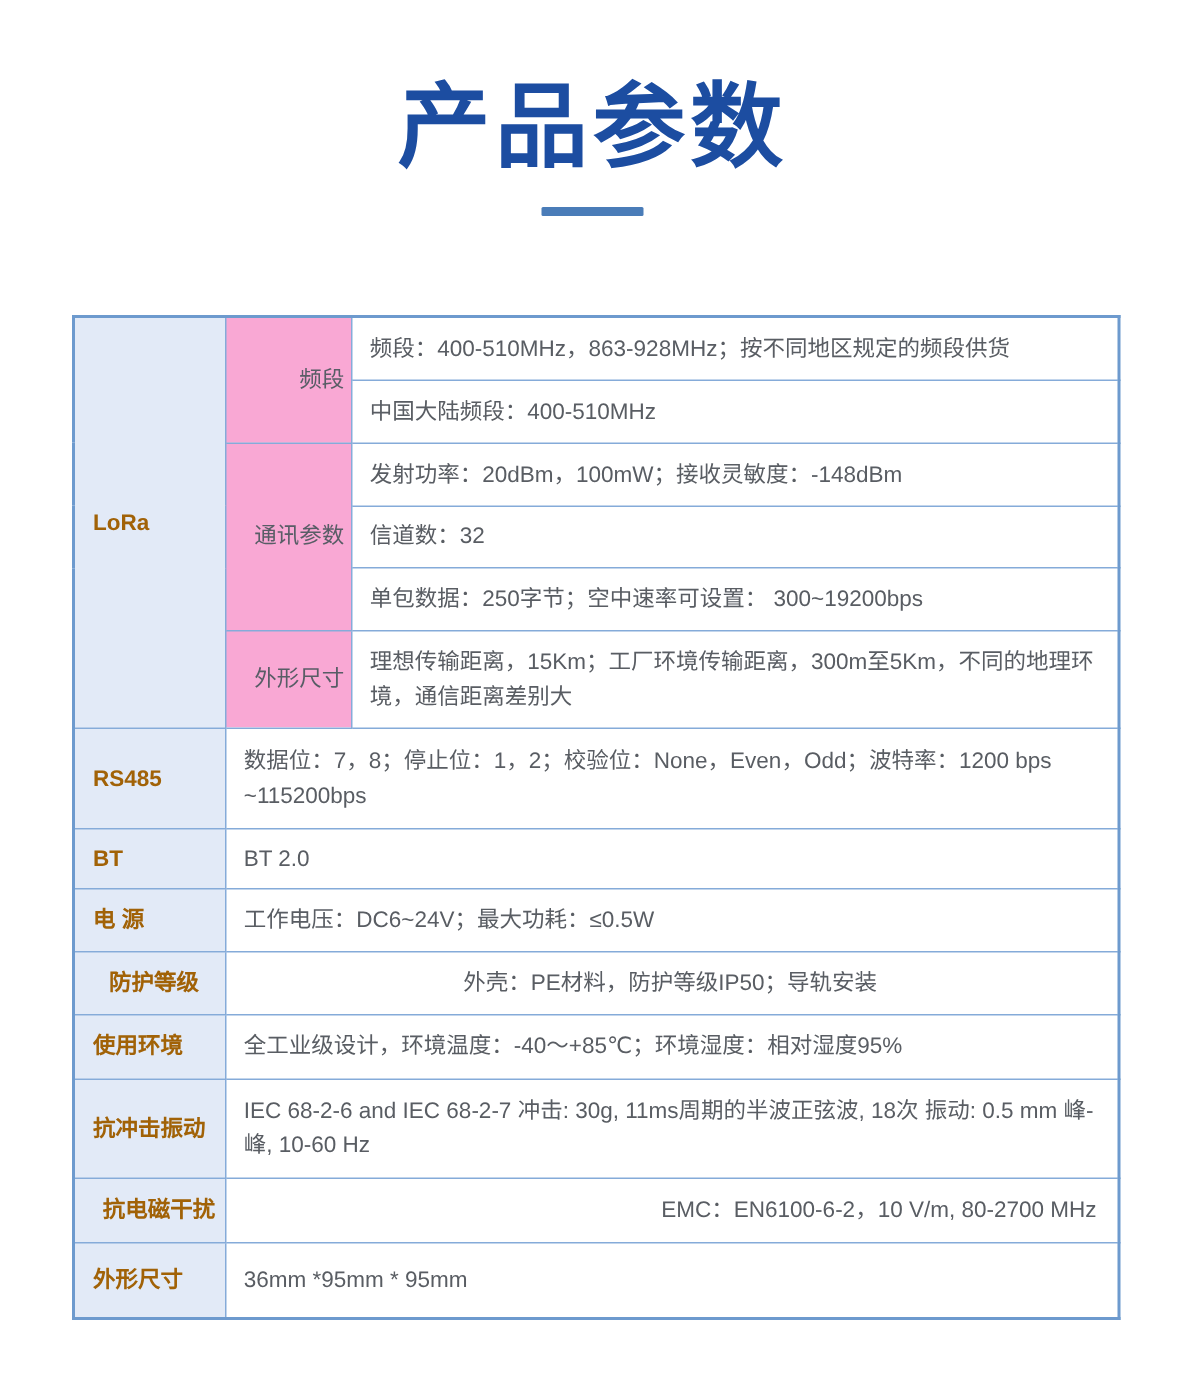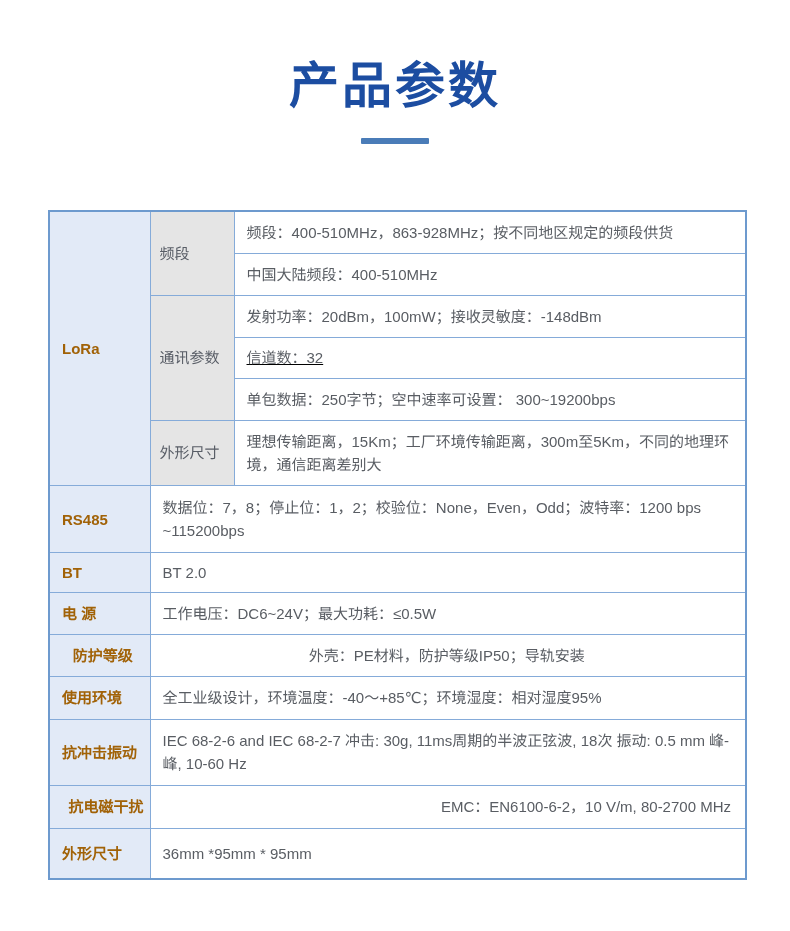--- a/index.html
+++ b/index.html
@@ -2,21 +2,21 @@
 <html lang="zh-CN"><head>
 <meta charset="utf-8">
 <style>
   html,body{margin:0;padding:0;background:#ffffff;}
   body{font-family:"Liberation Sans","DejaVu Sans",sans-serif;}
   .page{position:relative;width:790px;height:931px;background:#ffffff;overflow:hidden;}
 
   .page-title{
     position:absolute;top:40px;left:0;width:790px;
     text-align:center;
-    font-size:50px;font-weight:bold;letter-spacing:3px;
+    font-size:62px;font-weight:bold;letter-spacing:3px;
     color:#1c4da1;line-height:92px;margin:0;
   }
   .title-underline{
     position:absolute;top:138px;left:361px;
     width:68px;height:6px;background:#4a7cb8;border-radius:1px;
   }
 
   table.spec{
     position:absolute;left:48px;top:210px;
     width:697px;height:670px;
@@ -32,23 +32,24 @@
     font-size:15px;
     line-height:23px;
     box-sizing:border-box;
   }
   td.lbl1{
     background:#e2eaf7;
     color:#a16207;font-weight:bold;
     padding:4px 6px 4px 12px;
   }
   td.lbl2{
-    background:#e5e5e5;
+    background:#f9a8d4;
     color:#585d66;font-weight:normal;
     padding:4px 4px 4px 9px;
+    text-align:right;
   }
   td.val{
     background:#ffffff;
     color:#595d63;
     padding:4px 14px 4px 12px;
   }
 </style>
 </head>
 <body>
 
@@ -70,21 +71,21 @@
       <td class="lbl2" rowspan="2">频段</td>
       <td class="val">频段：400-510MHz，863-928MHz；按不同地区规定的频段供货</td>
     </tr>
     <tr style="height:41px;">
       <td class="val">中国大陆频段：400-510MHz</td>
     </tr>
     <tr style="height:41px;">
       <td class="lbl2" rowspan="3">通讯参数</td>
       <td class="val">发射功率：20dBm，100mW；接收灵敏度：-148dBm</td>
     </tr>
-    <tr style="height:41px;text-decoration:underline;">
+    <tr style="height:41px;">
       <td class="val">信道数：32</td>
     </tr>
     <tr style="height:41px;">
       <td class="val">单包数据：250字节；空中速率可设置： 300~19200bps</td>
     </tr>
     <tr style="height:64px;">
       <td class="lbl2">外形尺寸</td>
       <td class="val">理想传输距离，15Km；工厂环境传输距离，300m至5Km，不同的地理环境，通信距离差别大</td>
     </tr>
 

